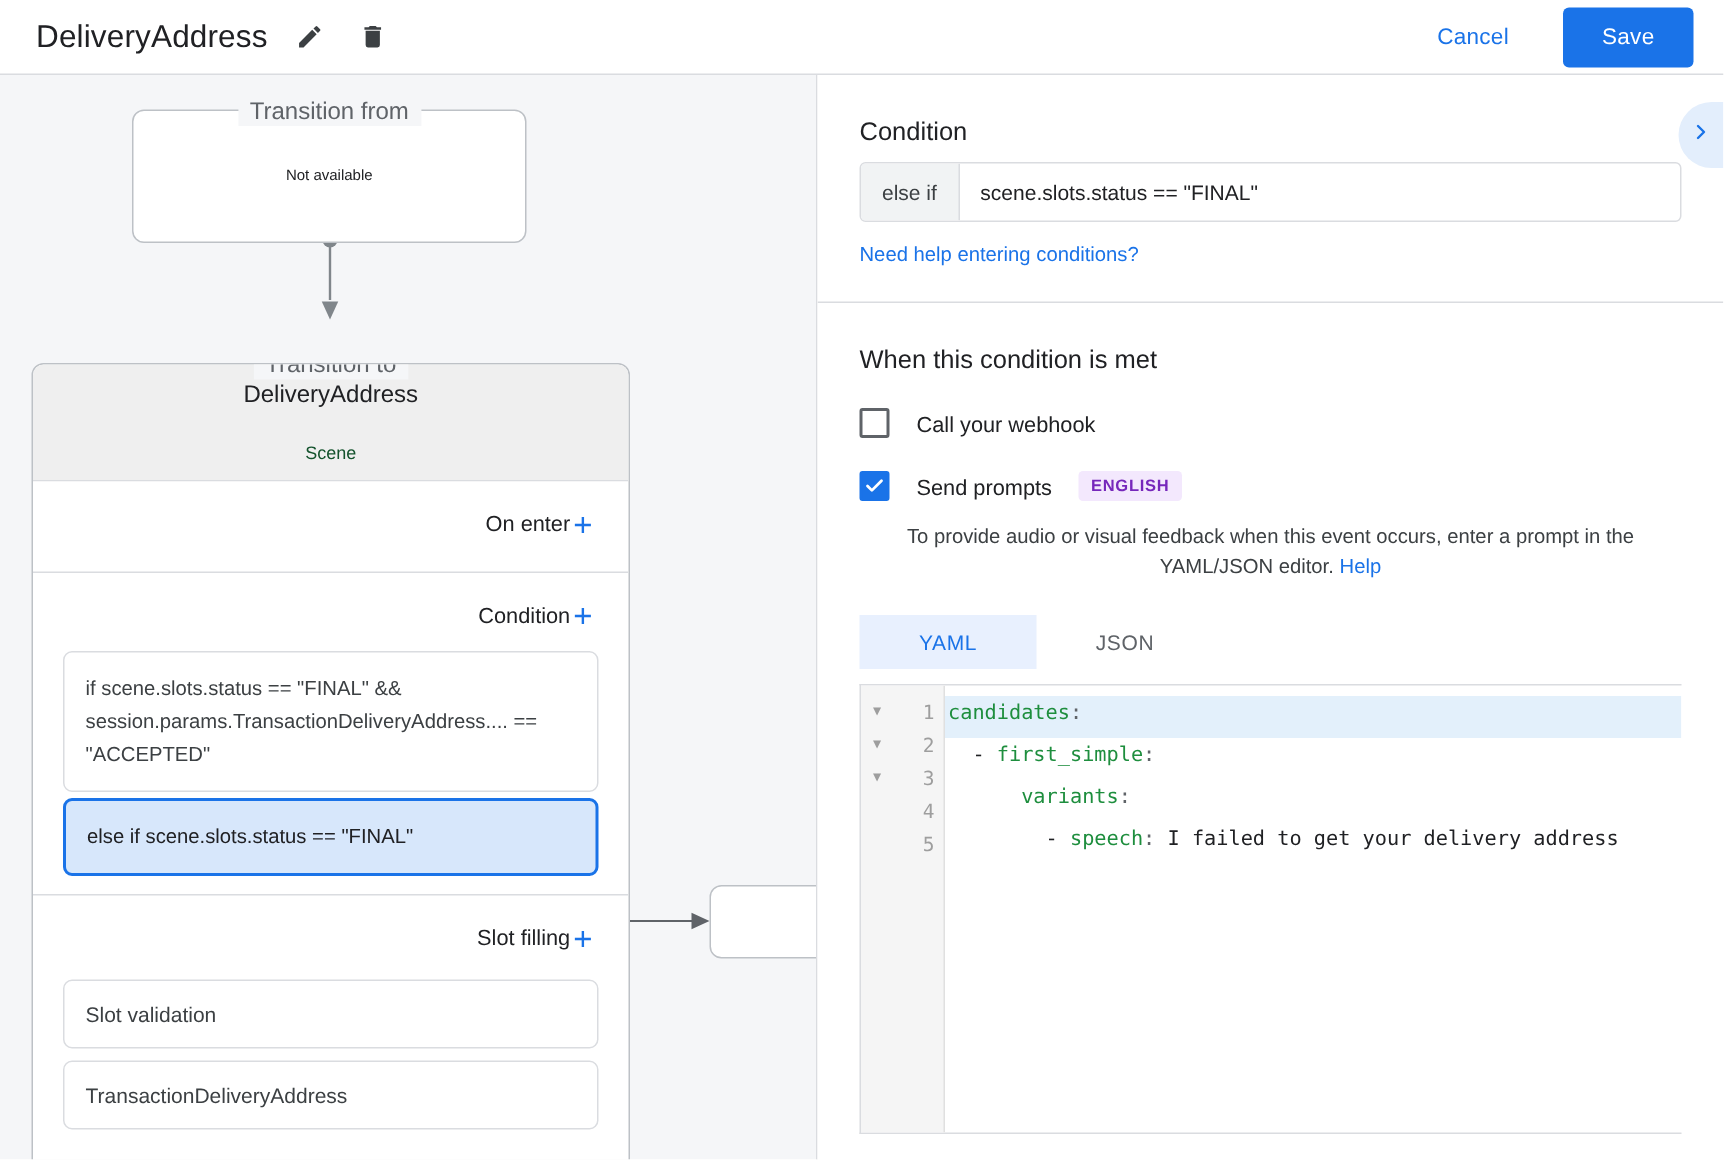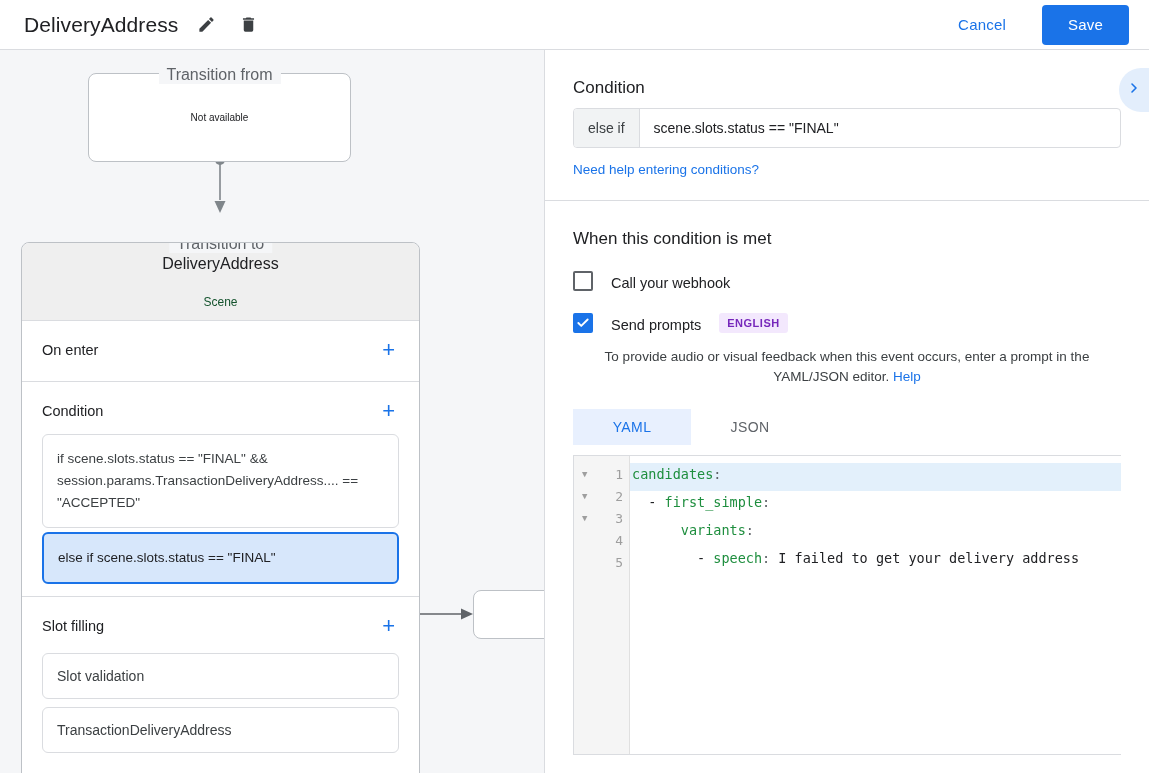--- a/index.html
+++ b/index.html
@@ -91,21 +91,21 @@
     align-items: center; justify-content: center;
     border-bottom: 1px solid #dadce0;
     border-radius: 7px 7px 0 0;
   }
   .scene-head .scene-name { font-size: 16px; color: #202124; }
   .scene-head .scene-type { font-size: 12px; color: #14532d; margin-top: 22px; }
 
   .scene-section { border-bottom: 1px solid #dadce0; padding: 0 0 12px 0; }
   .scene-section:last-child { border-bottom: none; }
   .section-header {
-    display: flex; align-items: center; justify-content: space-between;
+    display: flex; align-items: center; justify-content: flex-end;
     padding: 18px 22px 8px 20px;
     height: 48px;
   }
   .section-title { font-size: 14.5px; color: #202124; }
   .add-btn {
     color: #1a73e8; font-size: 22px; line-height: 1;
     cursor: pointer; font-weight: 300; padding: 0 2px;
     user-select: none;
   }
   .cond-card {

